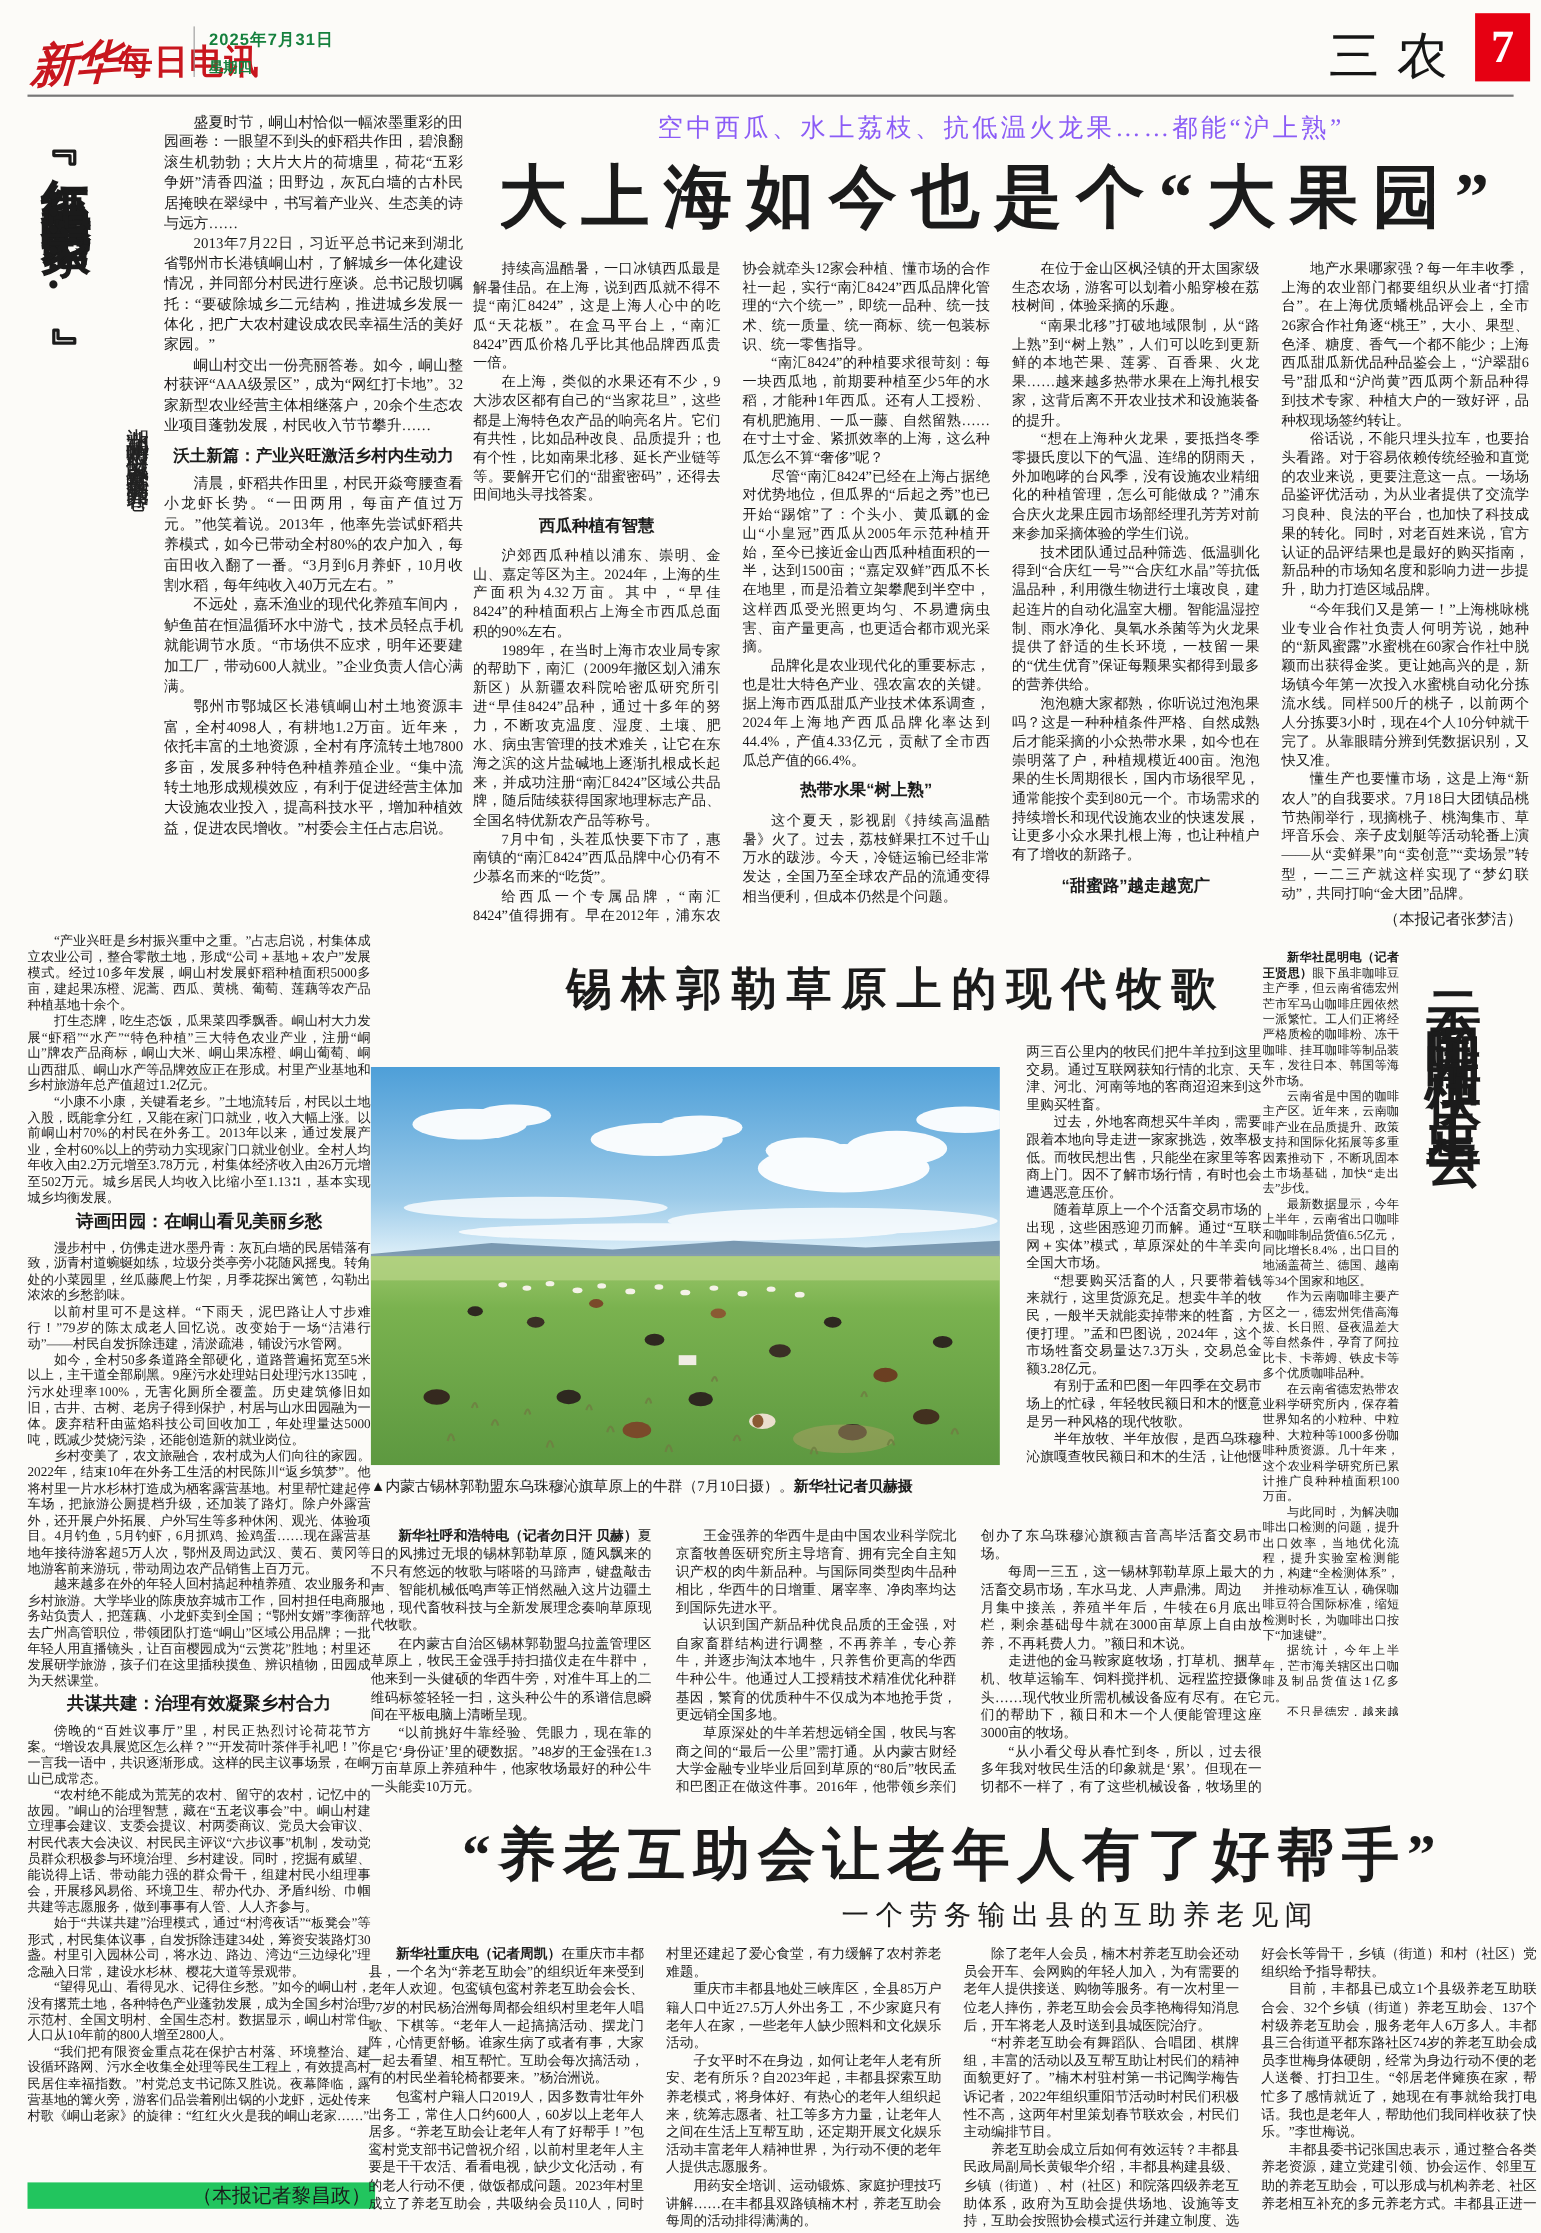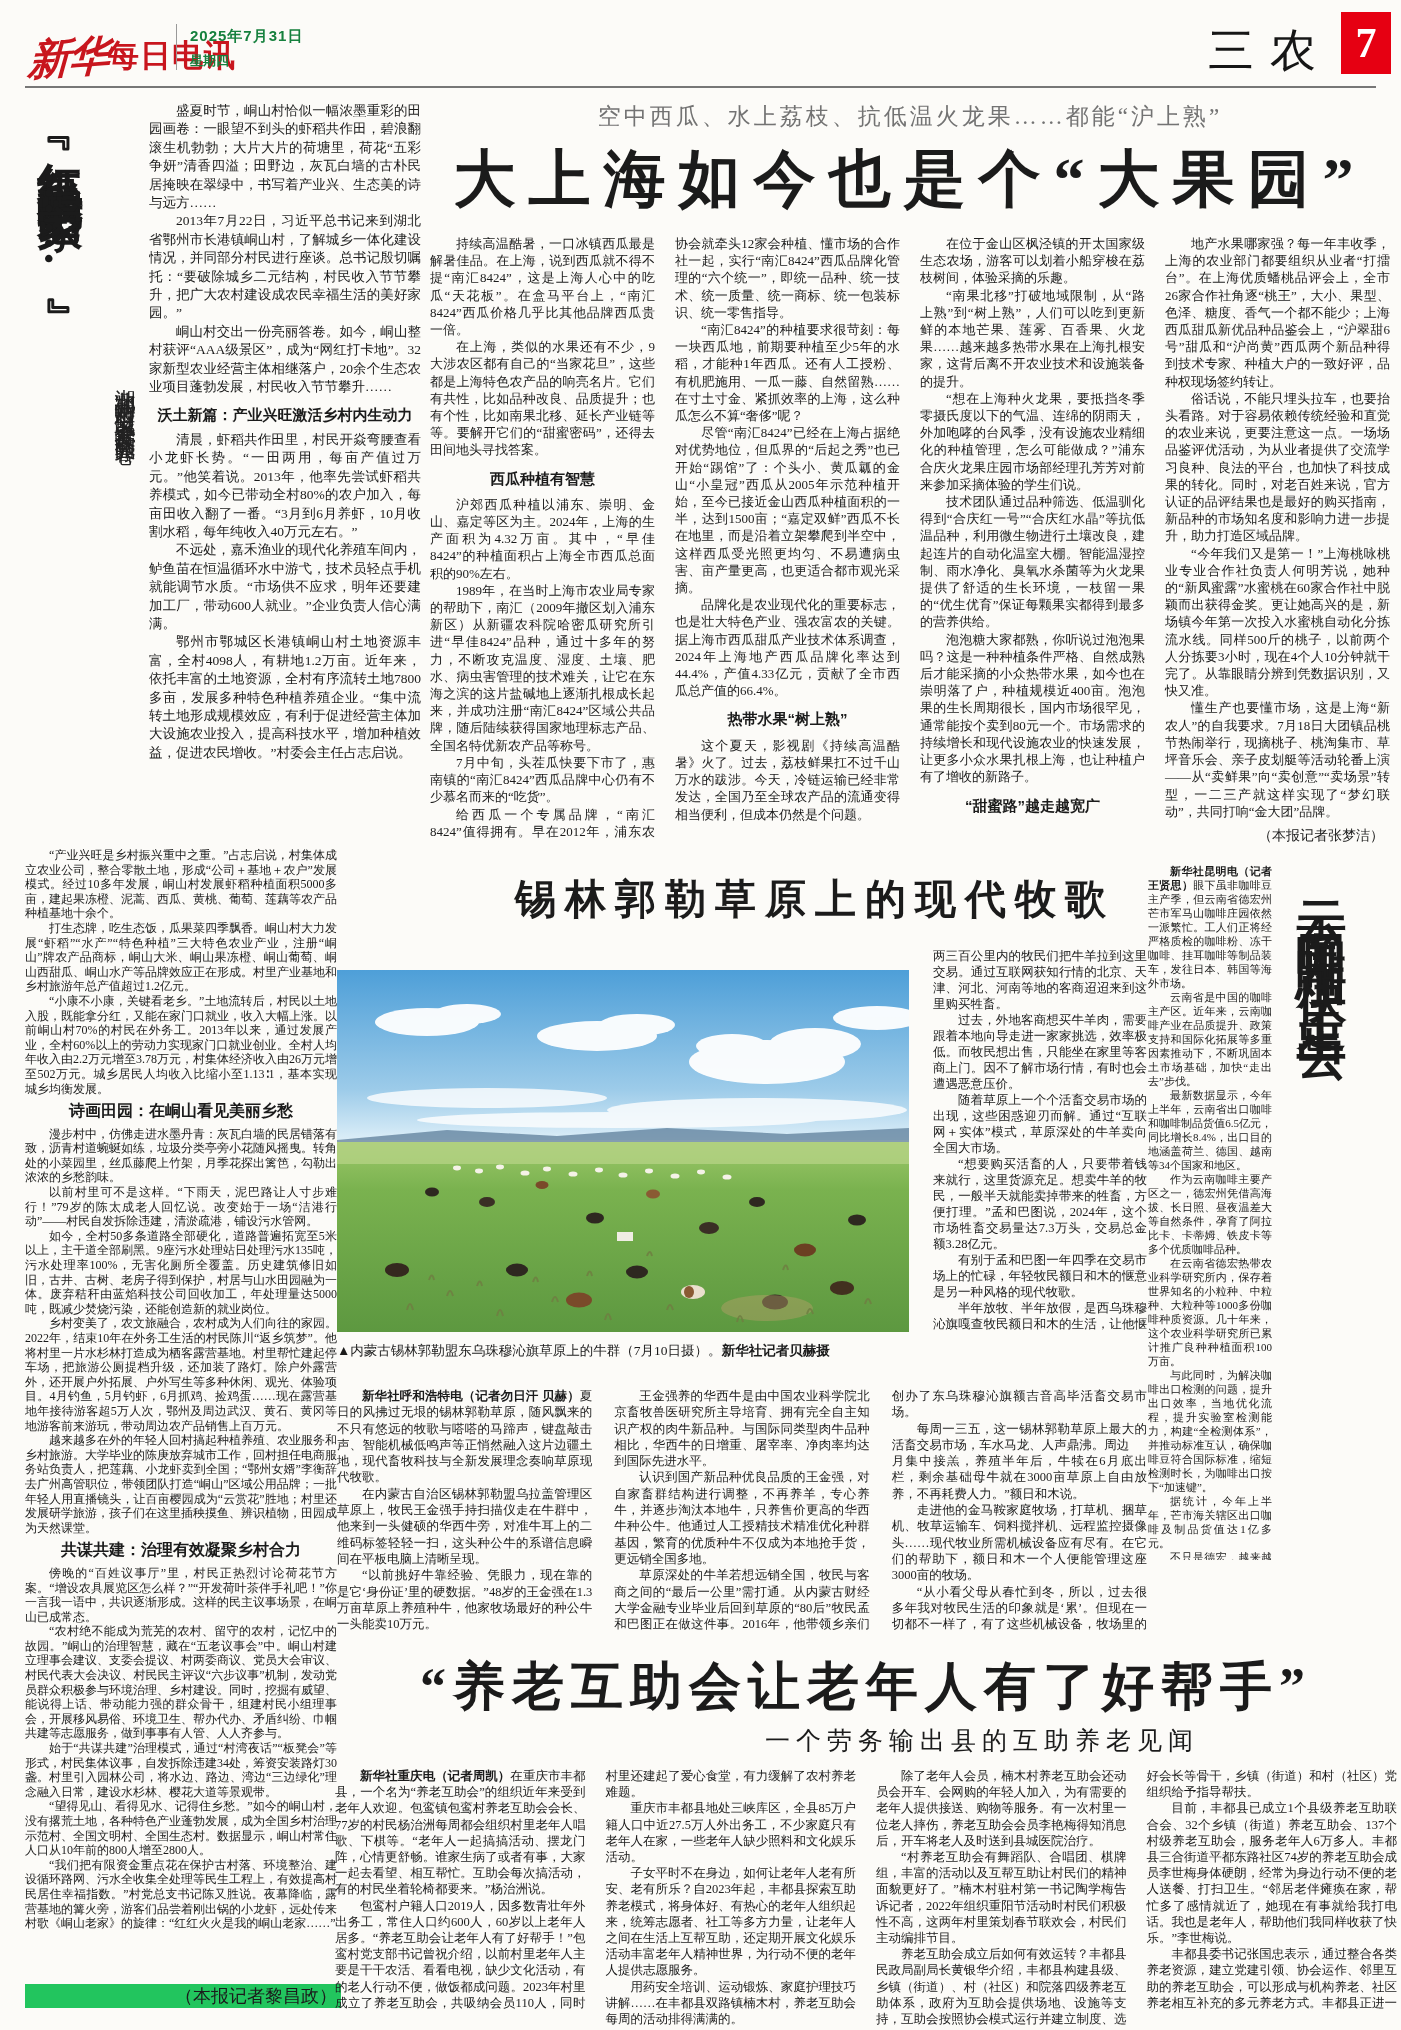--- a/index.html
+++ b/index.html
@@ -34,21 +34,21 @@
   .left-top{position:absolute;left:124px;top:2px;width:272px;height:742px;
             font-size:13.5px;line-height:18.4px;overflow:hidden;}
   .left-top .sub{font-size:15px;}
   .left-bottom{position:absolute;left:0px;top:748px;width:312px;height:1132px;
                font-size:12px;line-height:14.6px;overflow:hidden;}
   .left-bottom .sub{font-size:16px;margin:8px 0;}
   .left-byline{position:absolute;left:0;top:1884px;width:312px;background:#22c55e;font-size:18px;}
   
   .main-art{position:absolute;left:430px;top:95px;width:960px;height:760px;}
   .kicker{position:absolute;left:0;top:6px;width:100%;text-align:center;
-          font-size:23px;letter-spacing:3px;color:#737373;}
+          font-size:23px;letter-spacing:3px;color:#8b5cf6;}
   .main-headline{position:absolute;left:0;top:42px;width:100%;text-align:center;
                  font-size:62px;font-weight:700;letter-spacing:13px;white-space:nowrap;}
   .main-cols{position:absolute;left:0;top:140px;width:960px;height:612px;
              column-count:4;column-gap:20px;column-fill:auto;
              font-size:13px;line-height:17.2px;overflow:hidden;}
   .main-cols .sub{font-size:15px;margin:11px 0 9px 0;}
   .main-byline{position:absolute;right:6px;top:732px;font-size:14px;}
   
   .grass-art{position:absolute;left:335px;top:872px;width:812px;height:776px;}
   .grass-headline{position:absolute;left:150px;top:0px;width:660px;text-align:center;
@@ -93,21 +93,21 @@
     <div class="section-name">三农</div>
     <div class="page-box">7</div>
     <div class="head-rule"></div>
   </div>
 
   <div class="left-art">
     <div class="vhead">『红红火火是我的峒山老家……』</div>
     <div class="vsub">湖北鄂州峒山村交出城乡融合发展的亮丽答卷</div>
     <div class="left-top">
         <p class="para">盛夏时节，峒山村恰似一幅浓墨重彩的田园画卷：一眼望不到头的虾稻共作田，碧浪翻滚生机勃勃；大片大片的荷塘里，荷花“五彩争妍”清香四溢；田野边，灰瓦白墙的古朴民居掩映在翠绿中，书写着产业兴、生态美的诗与远方……</p>
-        <p class="para">2013年7月22日，习近平总书记来到湖北省鄂州市长港镇峒山村，了解城乡一体化建设情况，并同部分村民进行座谈。总书记殷切嘱托：“要破除城乡二元结构，村民收入节节攀升，把广大农村建设成农民幸福生活的美好家园。”</p>
+        <p class="para">2013年7月22日，习近平总书记来到湖北省鄂州市长港镇峒山村，了解城乡一体化建设情况，并同部分村民进行座谈。总书记殷切嘱托：“要破除城乡二元结构，推进城乡发展一体化，把广大农村建设成农民幸福生活的美好家园。”</p>
         <p class="para">峒山村交出一份亮丽答卷。如今，峒山整村获评“AAA级景区”，成为“网红打卡地”。32家新型农业经营主体相继落户，20余个生态农业项目蓬勃发展，村民收入节节攀升……</p>
         <h4 class="sub">沃土新篇：产业兴旺激活乡村内生动力</h4>
         <p class="para">清晨，虾稻共作田里，村民开焱弯腰查看小龙虾长势。“一田两用，每亩产值过万元。”他笑着说。2013年，他率先尝试虾稻共养模式，如今已带动全村80%的农户加入，每亩田收入翻了一番。“3月到6月养虾，10月收割水稻，每年纯收入40万元左右。”</p>
         <p class="para">不远处，嘉禾渔业的现代化养殖车间内，鲈鱼苗在恒温循环水中游弋，技术员轻点手机就能调节水质。“市场供不应求，明年还要建加工厂，带动600人就业。”企业负责人信心满满。</p>
         <p class="para">鄂州市鄂城区长港镇峒山村土地资源丰富，全村4098人，有耕地1.2万亩。近年来，依托丰富的土地资源，全村有序流转土地7800多亩，发展多种特色种植养殖企业。“集中流转土地形成规模效应，有利于促进经营主体加大设施农业投入，提高科技水平，增加种植效益，促进农民增收。”村委会主任占志启说。</p>
       </div>
     <div class="left-bottom">
         <p class="para">“产业兴旺是乡村振兴重中之重。”占志启说，村集体成立农业公司，整合零散土地，形成“公司＋基地＋农户”发展模式。经过10多年发展，峒山村发展虾稻种植面积5000多亩，建起果冻橙、泥蒿、西瓜、黄桃、葡萄、莲藕等农产品种植基地十余个。</p>
         <p class="para">打生态牌，吃生态饭，瓜果菜四季飘香。峒山村大力发展“虾稻”“水产”“特色种植”三大特色农业产业，注册“峒山”牌农产品商标，峒山大米、峒山果冻橙、峒山葡萄、峒山西甜瓜、峒山水产等品牌效应正在形成。村里产业基地和乡村旅游年总产值超过1.2亿元。</p>
         <p class="para">“小康不小康，关键看老乡。”土地流转后，村民以土地入股，既能拿分红，又能在家门口就业，收入大幅上涨。以前峒山村70%的村民在外务工。2013年以来，通过发展产业，全村60%以上的劳动力实现家门口就业创业。全村人均年收入由2.2万元增至3.78万元，村集体经济收入由26万元增至502万元。城乡居民人均收入比缩小至1.13∶1，基本实现城乡均衡发展。</p>

